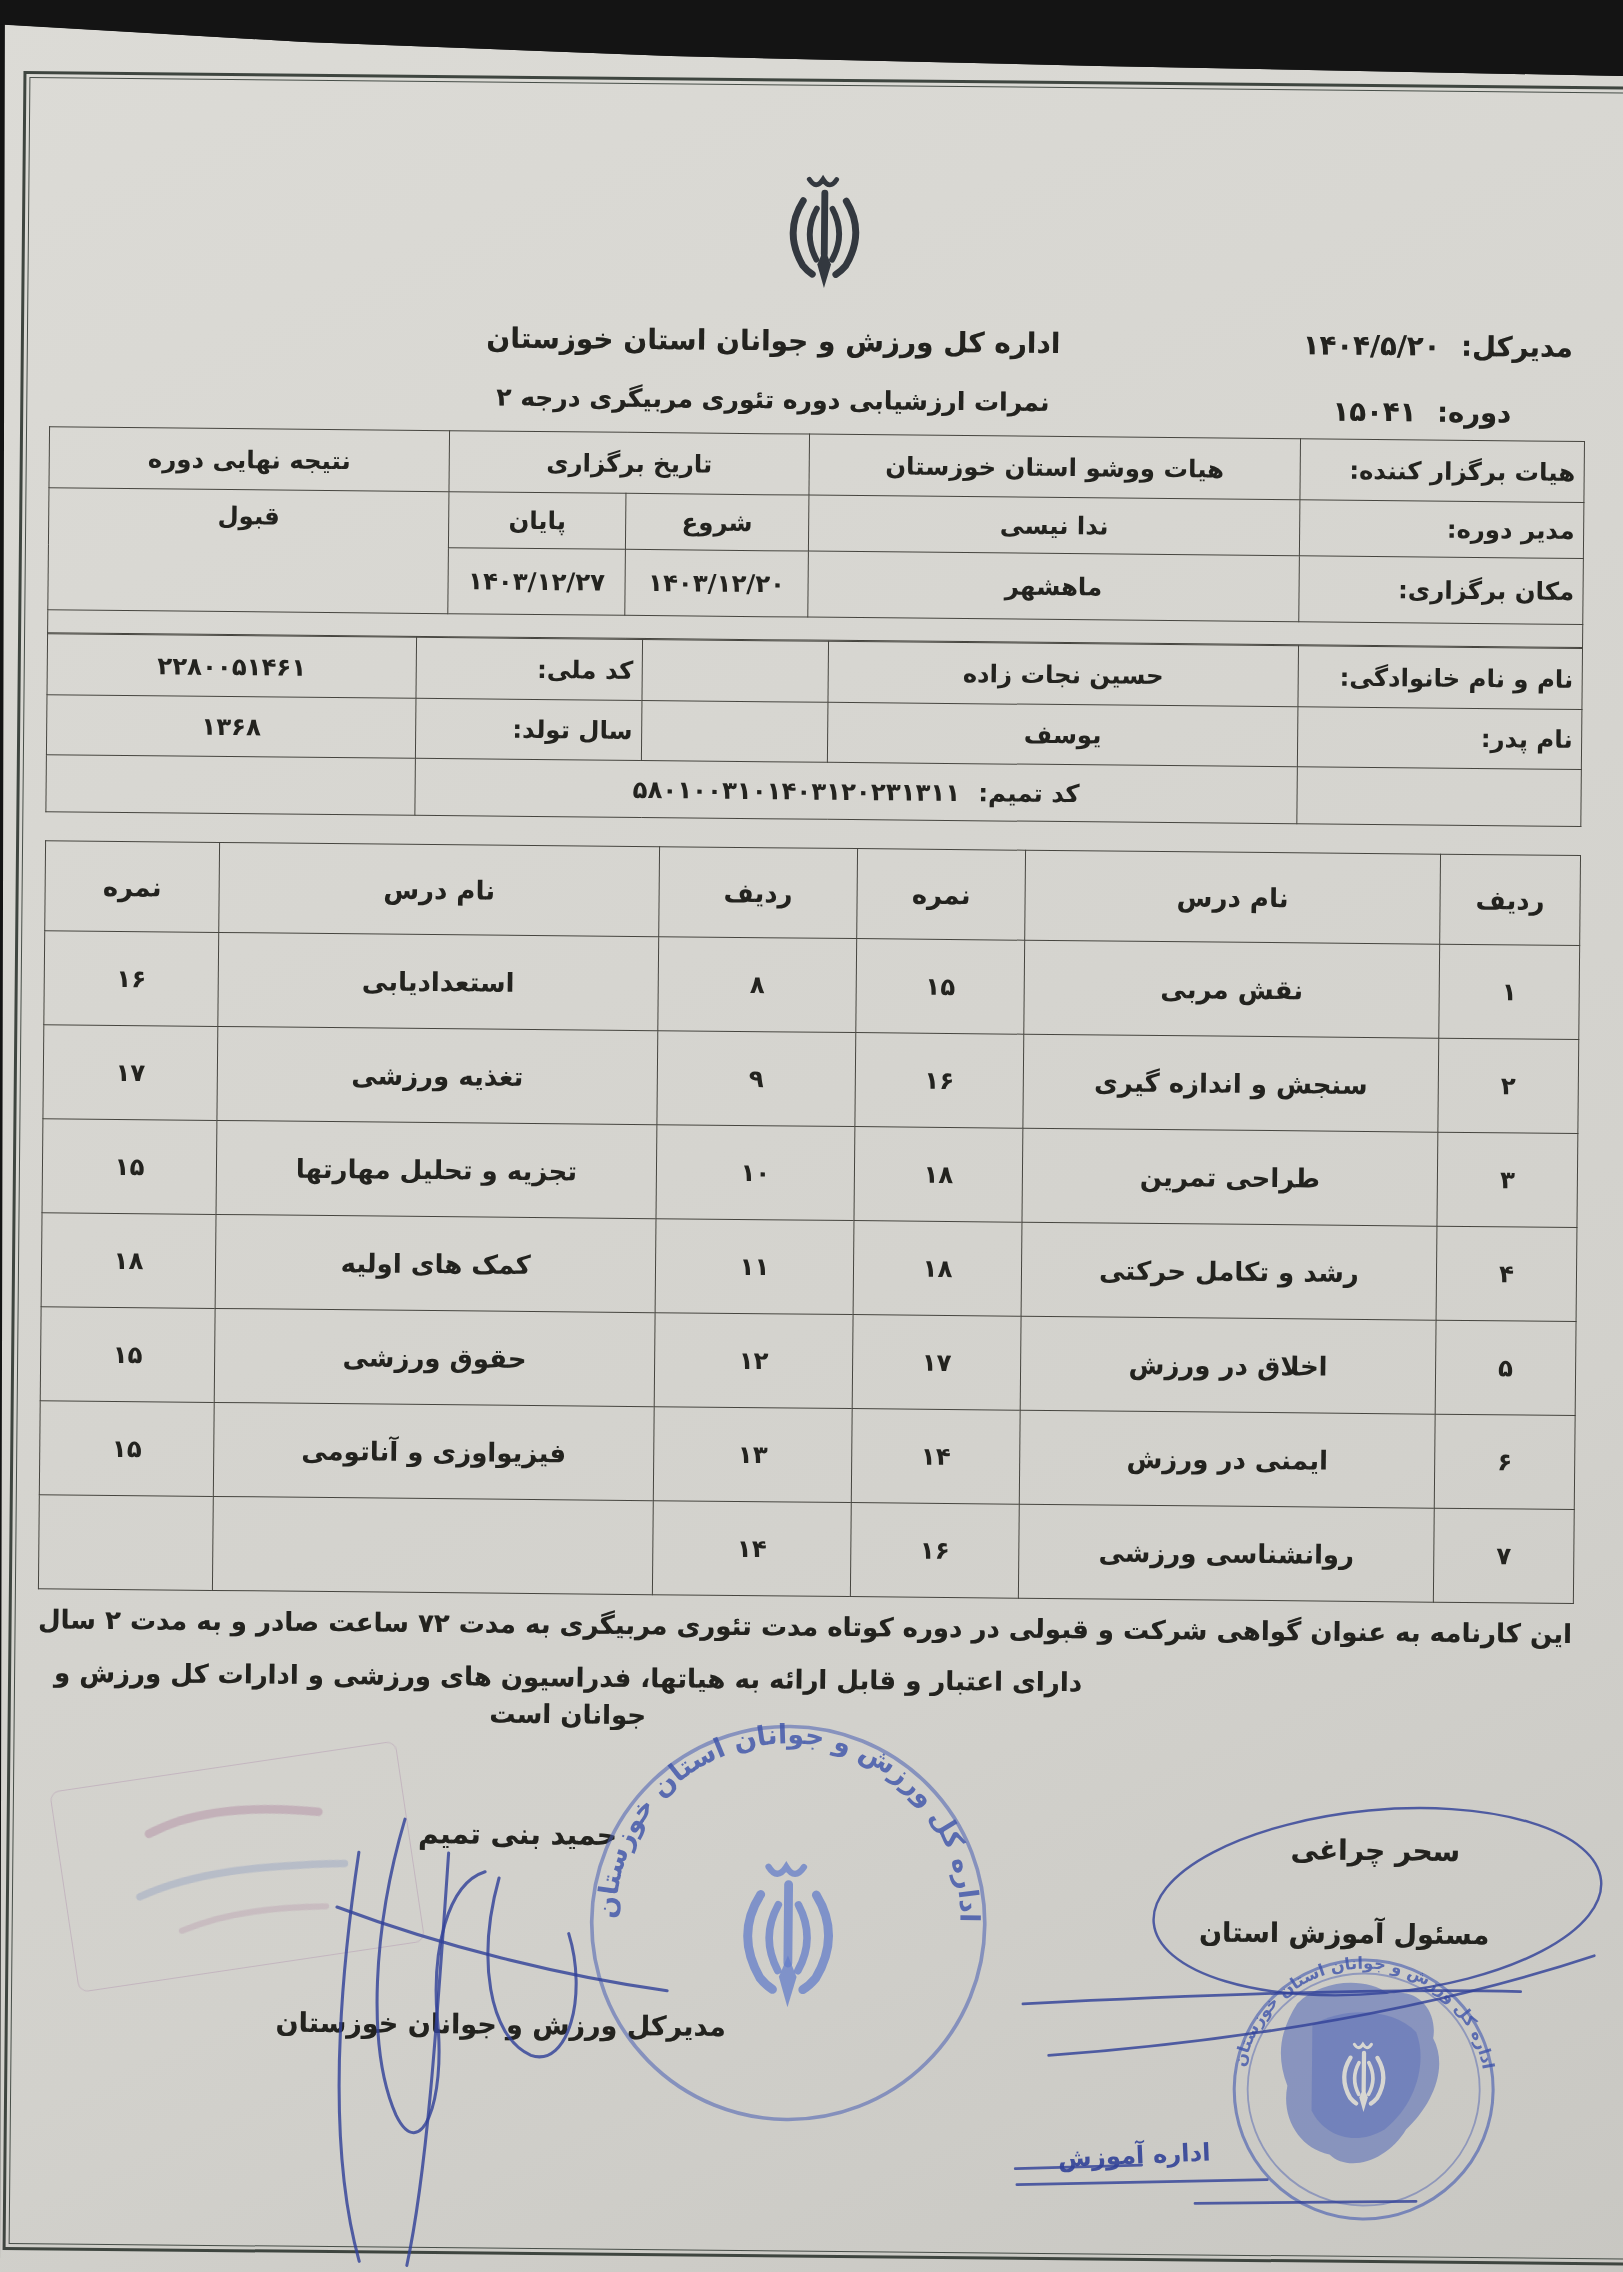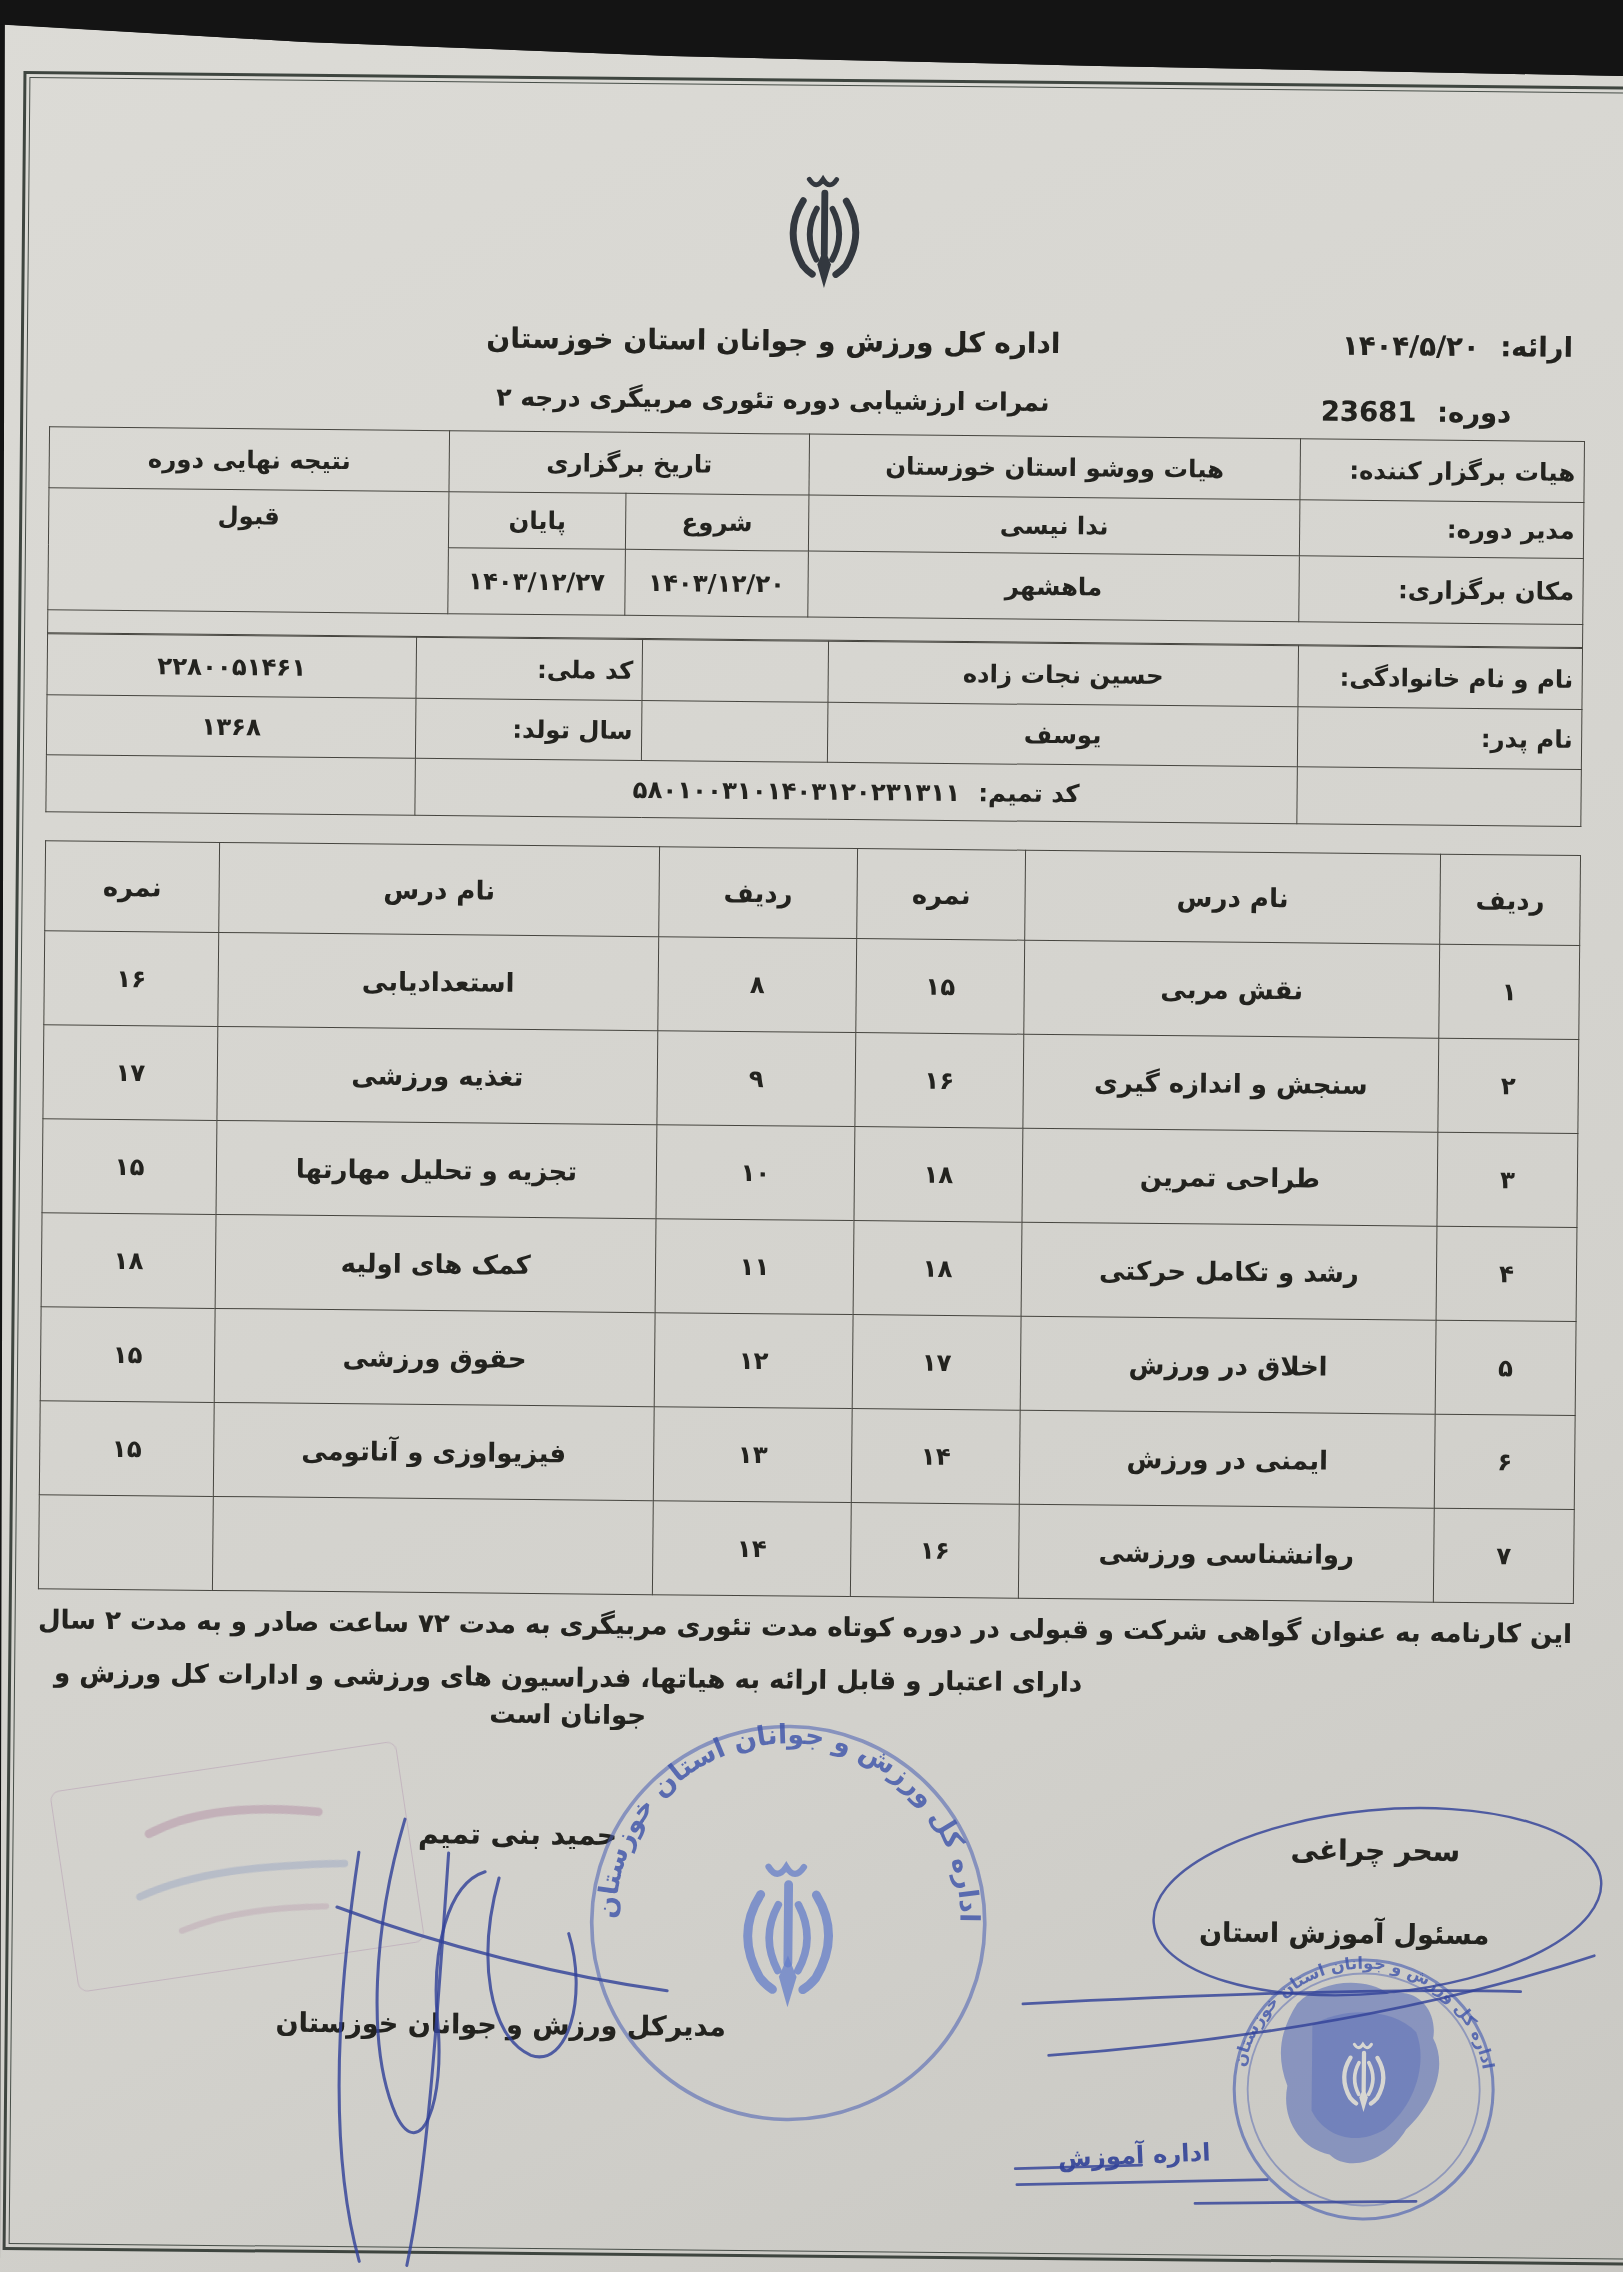--- a/index.html
+++ b/index.html
@@ -75,26 +75,26 @@
     </div>
 
     <svg class="abs emblem-top" style="left:760px;top:157px" width="131" height="137" viewBox="0 0 215 225">
       <use href="#emblem" width="215" height="225"></use>
     </svg>
 
     <div class="abs fa ink center title1" style="left:348px;top:316px;width:855px">اداره کل ورزش و جوانان استان خوزستان</div>
     <div class="abs fa ink center title2" style="left:348px;top:377px;width:855px">نمرات ارزشیابی دوره تئوری مربیگری درجه ۲</div>
 
     <div class="abs fa ink meta" style="left:1160px;top:317px;width:415px;text-align:right">
-      <span>ارائه:</span>
+      <span>مدیرکل:</span>
       <span class="v">۱۴۰۴/۵/۲۰</span>
     </div>
     <div class="abs fa ink meta" style="left:1148px;top:383px;width:366px;text-align:right">
       <span>دوره:</span>
-      <span class="v">23681</span>
+      <span class="v">۱۵۰۴۱</span>
     </div>
 
     <table class="abs fa t-info" dir="rtl" style="left:52px;top:427px;width:1535px">
       <colgroup>
           <col style="width:284px">
           <col style="width:491px">
           <col style="width:183px">
                 <col style="width:177px">
           <col style="width:400px">
         </colgroup>

